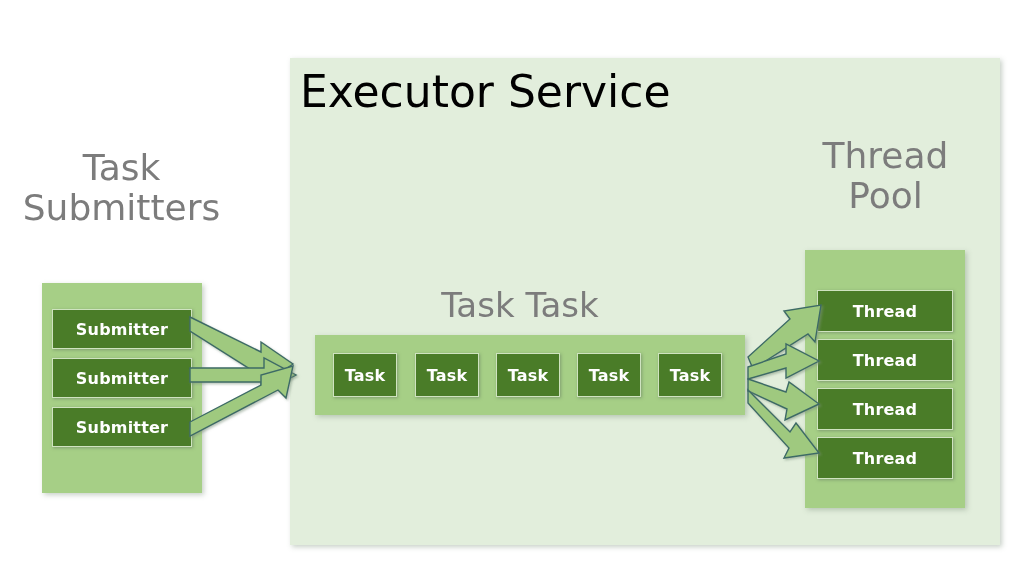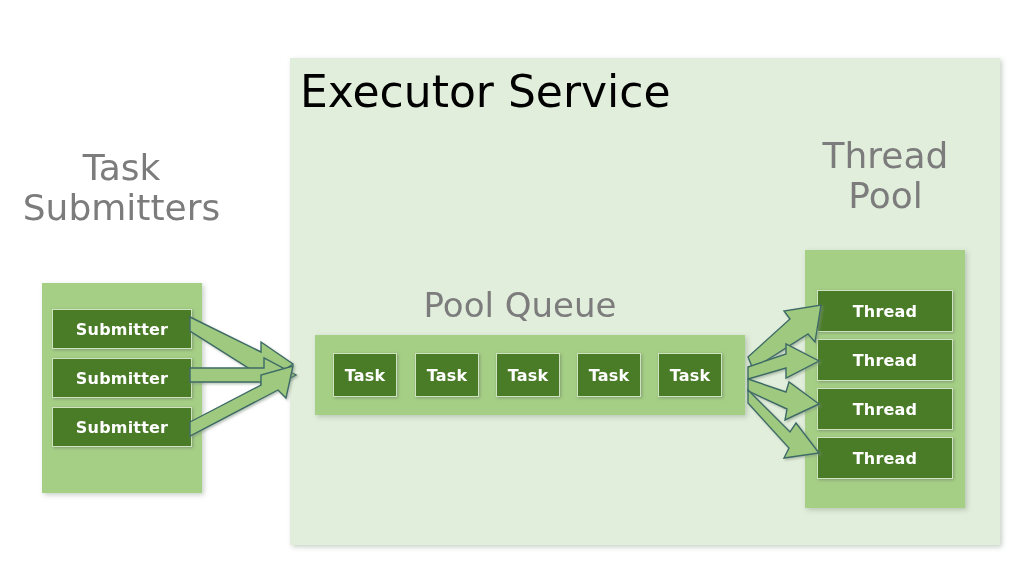--- a/index.html
+++ b/index.html
@@ -139,21 +139,21 @@
 <body>
 
 <div id="canvas">
 
   <div class="executor-service"></div>
   <div class="executor-title">Executor Service</div>
 
   <div class="caption" id="caption-submitters">Task
 Submitters</div>
 
-  <div class="caption" id="caption-task-queue">Pool Queue</div>
+  <div class="caption" id="caption-task-queue">Task Task</div>
 
   <div class="caption" id="caption-thread-pool">Thread
 Pool</div>
 
   <div class="group-box" id="submitters-group">
     <div class="item-box submitter-item" style="top:26px;">Submitter</div>
     <div class="item-box submitter-item" style="top:75px;">Submitter</div>
     <div class="item-box submitter-item" style="top:124px;">Submitter</div>
   </div>
 

